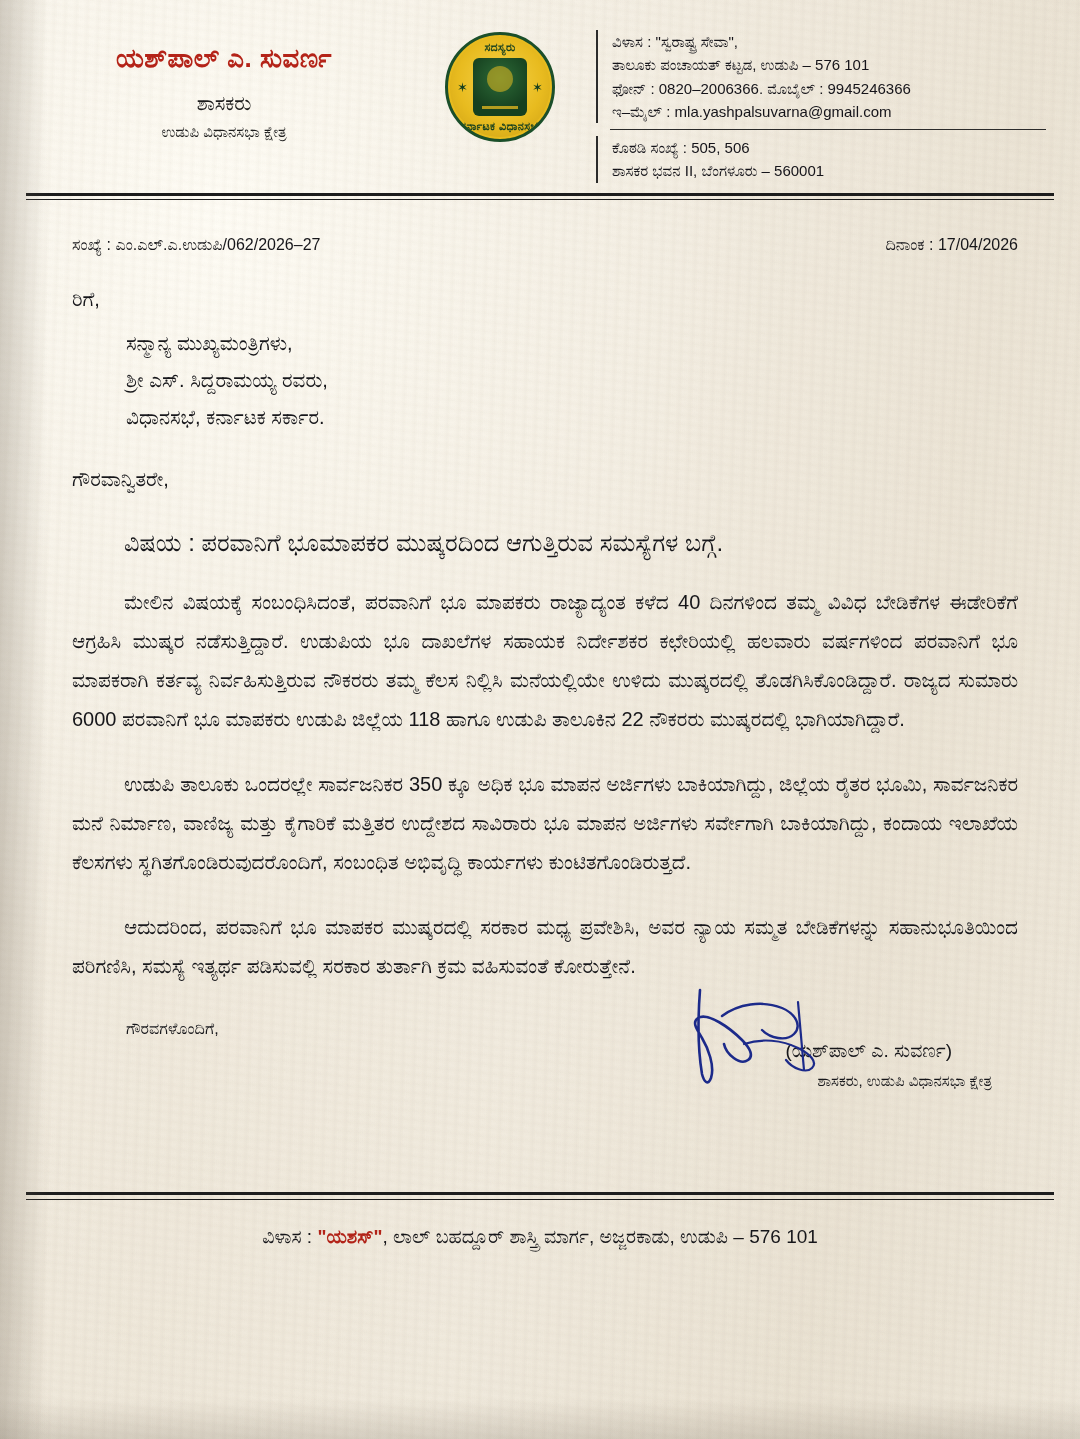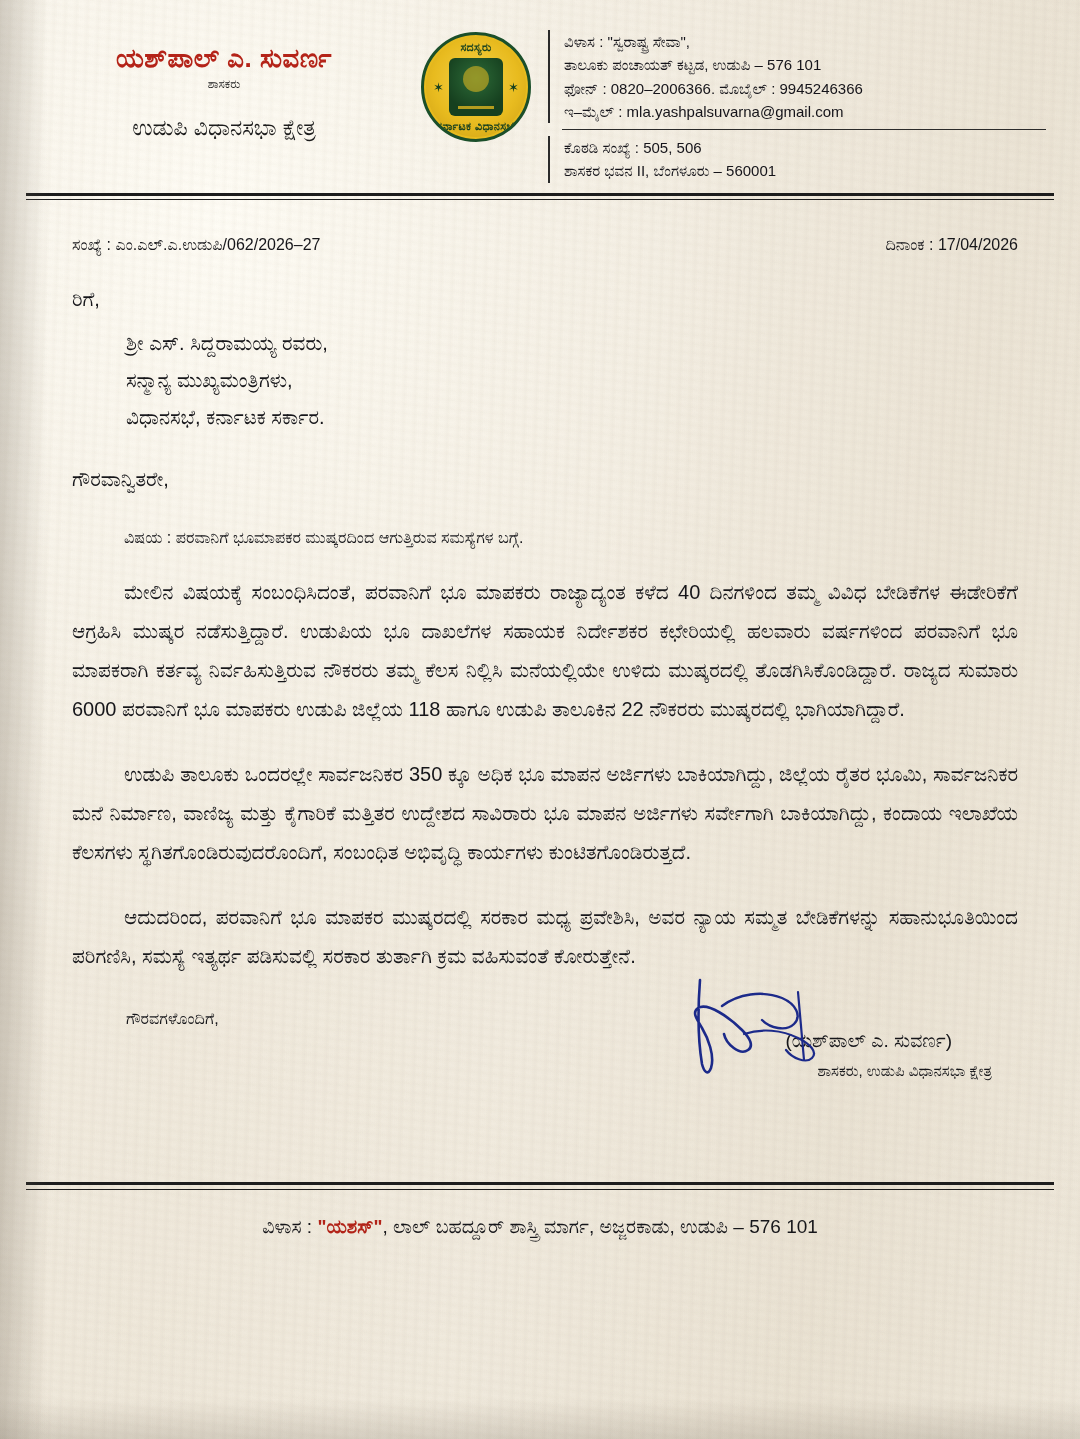--- a/index.html
+++ b/index.html
@@ -45,42 +45,43 @@
   }
 
   
   .header {
     position: relative;
     display: flex;
     align-items: flex-start;
     padding: 22px 34px 6px 34px;
     min-height: 168px;
     box-sizing: border-box;
+    gap: 24px;
   }
   .hdr-left {
     width: 380px;
     text-align: center;
     padding-top: 22px;
   }
   .mla-name {
     color: #b42318;
     font-size: 26px;
     font-weight: bold;
     letter-spacing: .5px;
     line-height: 1.15;
   }
   .mla-role {
     color: #1c1c1c;
-    font-size: 12px;
-    margin-top: 3px;
+    font-size: 20px;
+    margin-top: 18px;
   }
   .mla-const {
     color: #1c1c1c;
-    font-size: 22px;
-    margin-top: 24px;
+    font-size: 15px;
+    margin-top: 8px;
   }
   .hdr-emblem {
     width: 124px;
     display: flex;
     justify-content: center;
     padding-top: 10px;
   }
   .emblem {
     width: 104px;
     height: 104px;
@@ -194,21 +195,21 @@
     font-size: 20px;
     line-height: 1.85;
   }
   .salute {
     margin-top: 32px;
     font-size: 20px;
   }
   .subject {
     margin-top: 38px;
     padding-left: 52px;
-    font-size: 16px;
+    font-size: 24px;
   }
   .para {
     margin-top: 26px;
     font-size: 20px;
     line-height: 1.95;
     text-align: justify;
     text-indent: 52px;
   }
   .closing {
     margin-top: 34px;
@@ -321,22 +322,22 @@
       </div>
       <div>
         <span>ದಿನಾಂಕ :</span>
         <span>17/04/2026</span>
       </div>
     </div>
 
     <div class="to-label">ರಿಗೆ,</div>
 
     <div class="addr">
+      <div>ಸನ್ಮಾನ್ಯ ಮುಖ್ಯಮಂತ್ರಿಗಳು,</div>
       <div>ಶ್ರೀ ಎಸ್. ಸಿದ್ದರಾಮಯ್ಯ ರವರು,</div>
-      <div>ಸನ್ಮಾನ್ಯ ಮುಖ್ಯಮಂತ್ರಿಗಳು,</div>
       <div>ವಿಧಾನಸಭೆ, ಕರ್ನಾಟಕ ಸರ್ಕಾರ.</div>
     </div>
 
     <div class="salute">ಗೌರವಾನ್ವಿತರೇ,</div>
 
     <div class="subject">
       <span>ವಿಷಯ :</span>
       <span>ಪರವಾನಿಗೆ ಭೂಮಾಪಕರ ಮುಷ್ಕರದಿಂದ ಆಗುತ್ತಿರುವ ಸಮಸ್ಯೆಗಳ ಬಗ್ಗೆ.</span>
     </div>
 

